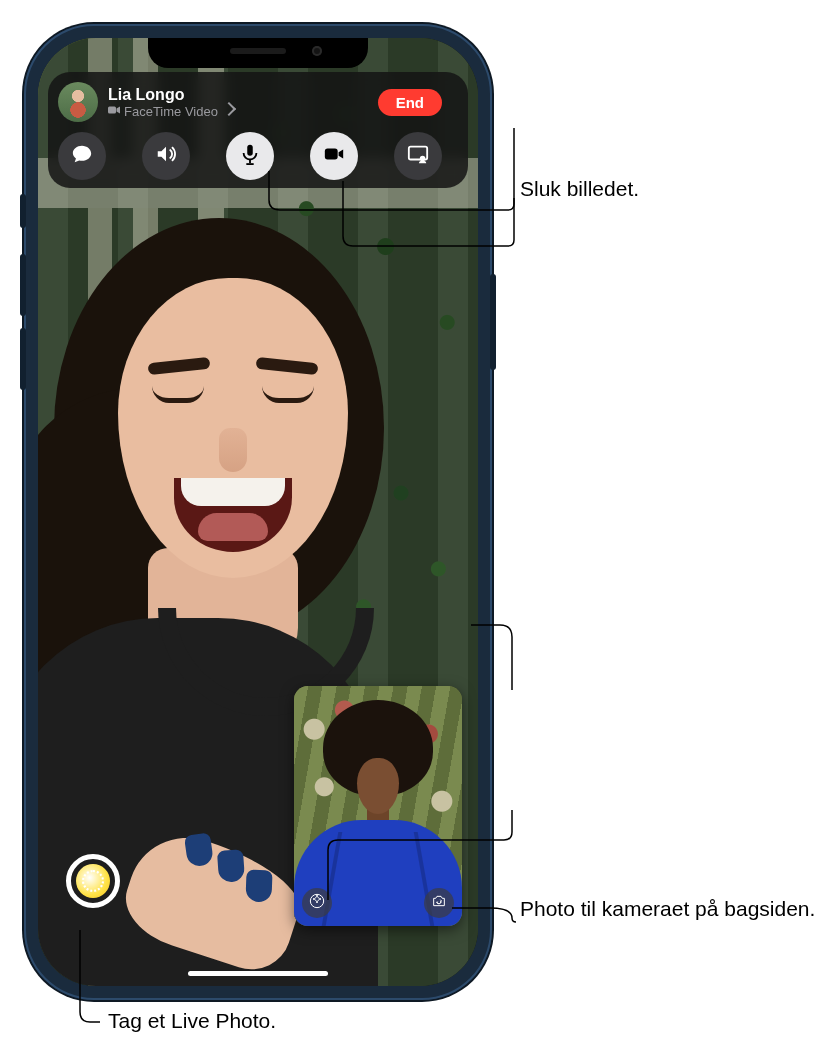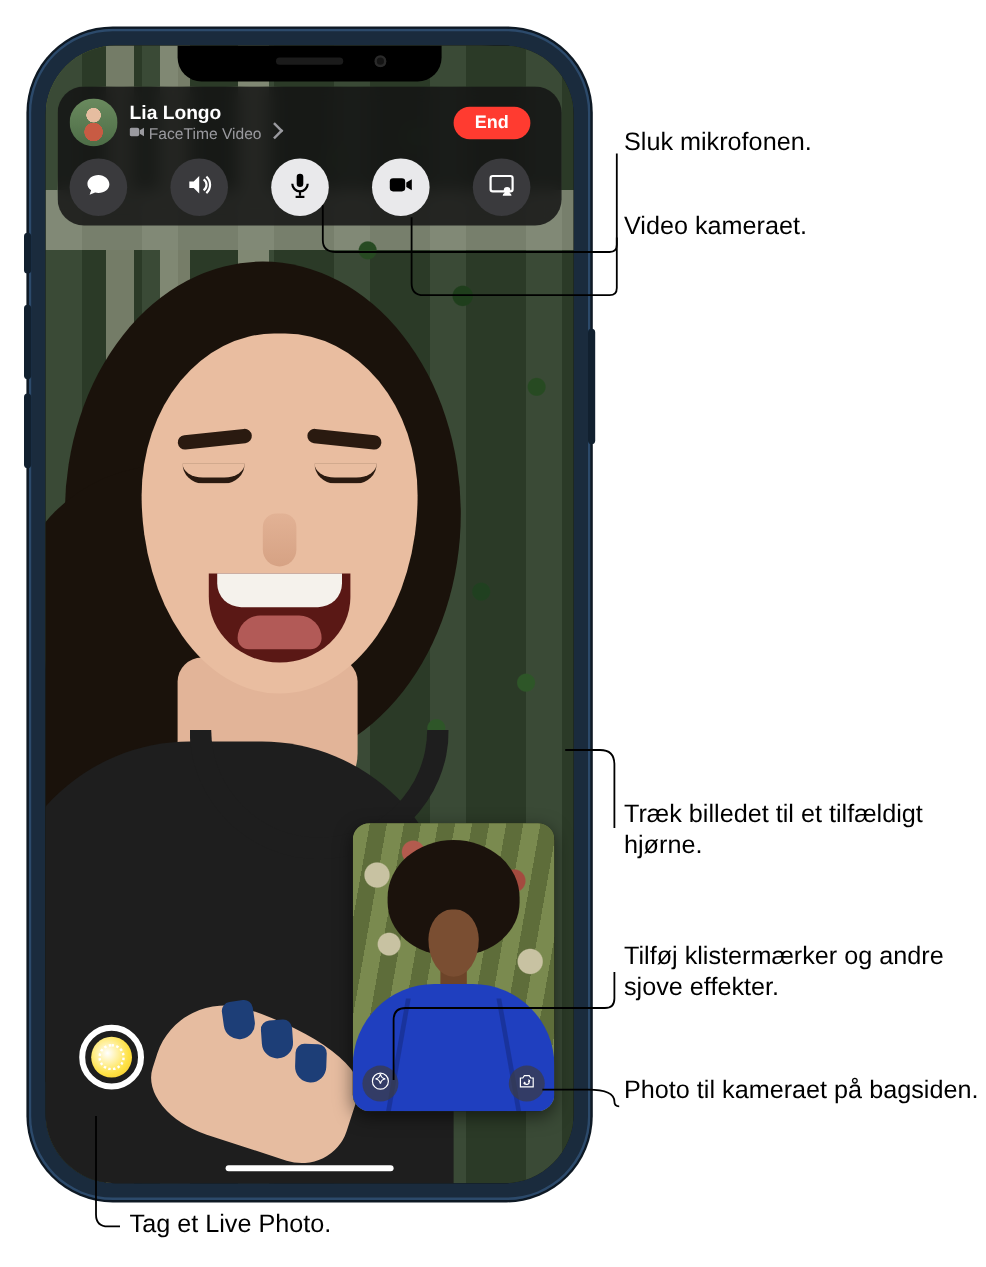--- a/index.html
+++ b/index.html
@@ -487,19 +487,16 @@
 
     <path d="M471 625 L500 625 Q512 625 512 637 L512 690"></path>
 
     <path d="M328 900 L328 850 Q328 840 338 840 L504 840 Q512 840 512 832 L512 810"></path>
 
     <path d="M452 908 L490 908 Q512 908 512 918 Q512 922 516 922"></path>
 
     <path d="M80 930 L80 1012 Q80 1022 90 1022 L100 1022"></path>
   </svg>
 
-  <div class="label" style="left:520px; top:106px;">Sluk mikrofonen.</div>
-  <div class="label" style="left:520px; top:176px;">Video kameraet.</div>
-  <div class="label" style="left:520px; top:666px;">Træk billedet til et tilfældigt hjørne.</div>
-  <div class="label" style="left:520px; top:784px;">Tilføj klistermærker og andre sjove effekter.</div>
+  <div class="label" style="left:520px; top:176px;">Sluk billedet.</div>
   <div class="label" style="left:520px; top:896px;">Photo til kameraet på bagsiden.</div>
   <div class="label" style="left:108px; top:1008px;">Tag et Live Photo.</div>
 </div>
 
 </body></html>

